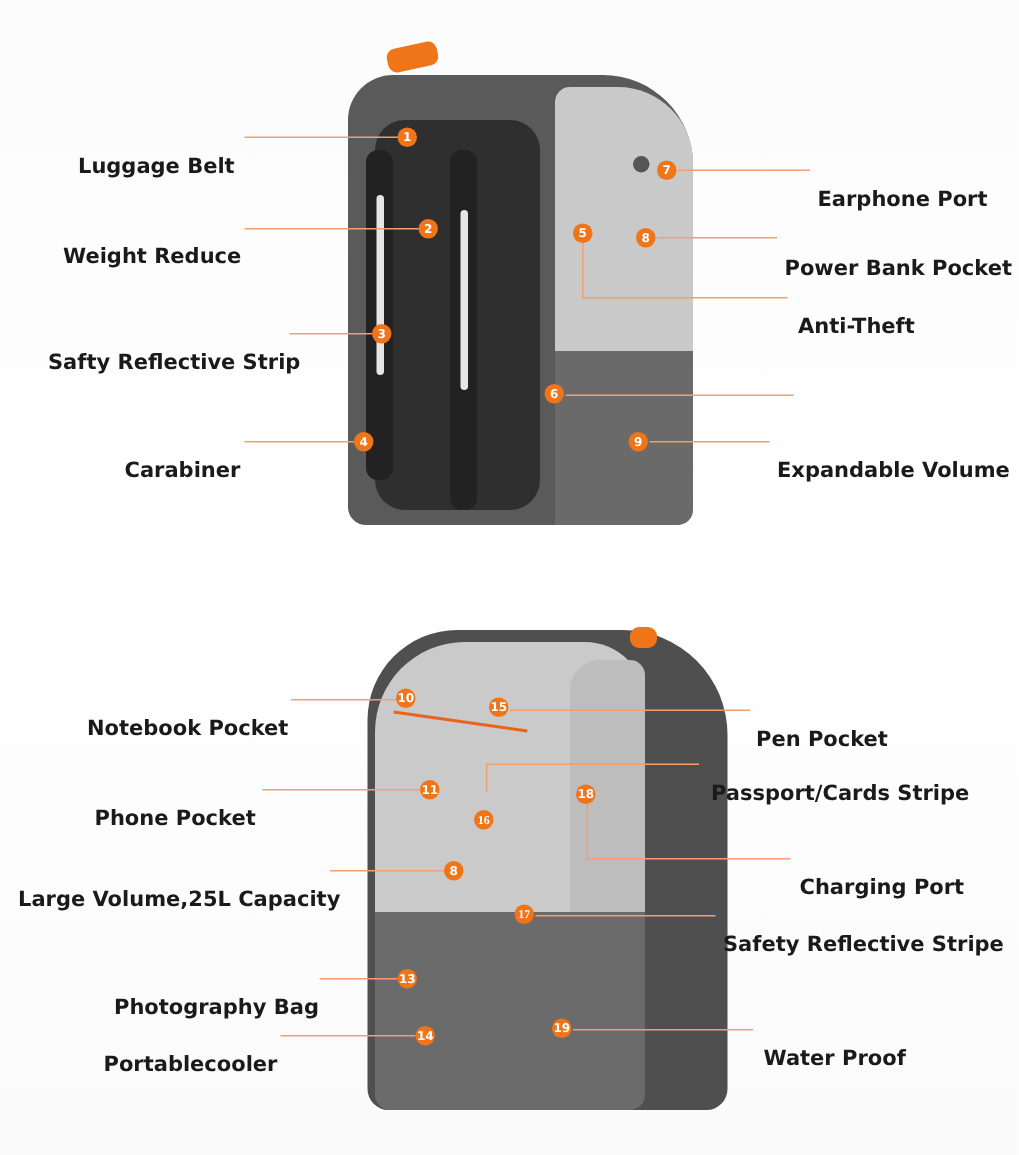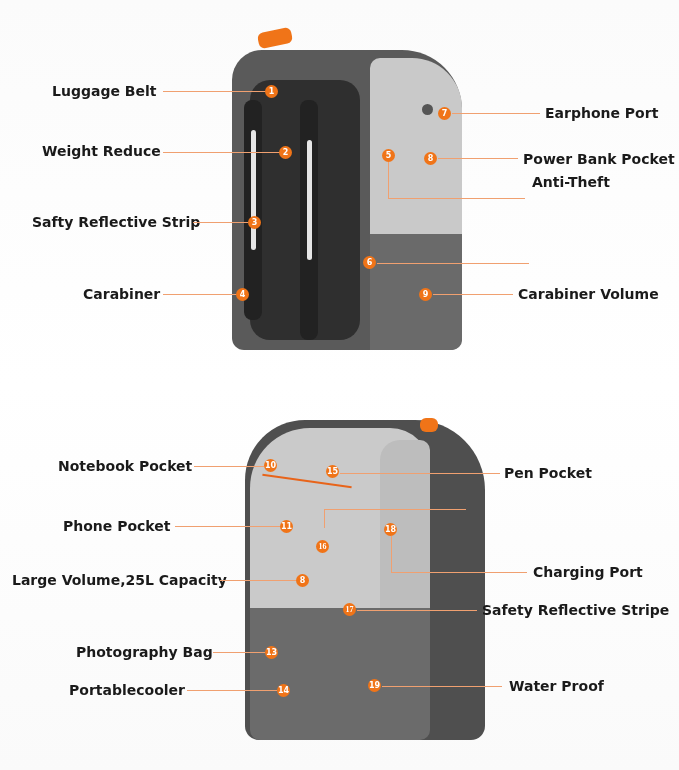--- a/index.html
+++ b/index.html
@@ -1,18 +1,18 @@
 <!DOCTYPE html>
 <html><head>
 <meta charset="utf-8">
 <style>
   html,body{margin:0;padding:0;}
   body{width:679px;height:770px;background:#ffffff;position:relative;overflow:hidden;font-family:"DejaVu Sans","Liberation Sans",sans-serif;}
   .canvas{position:absolute;left:0;top:0;width:679px;height:770px;background:linear-gradient(#fbfbfb,#ffffff 50%,#fafafa);}
-  .label{position:absolute;font-size:14px;font-weight:bold;color:#1a1a1a;white-space:nowrap;line-height:18px;}
+  .label{position:absolute;font-size:14px;font-weight:bold;color:#1a1a1a;white-space:nowrap;line-height:18px;margin-top:20px;}
   .line{position:absolute;height:1px;background:#f0a070;}
   .vline{position:absolute;width:1px;background:#f0a070;}
   .marker{position:absolute;width:13px;height:13px;border-radius:50%;background:#f07418;color:#fff;font-size:8px;font-weight:bold;line-height:13px;text-align:center;}
   
   .bp{position:absolute;}
   .bp-back-body{left:232px;top:50px;width:230px;height:300px;background:#5a5a5a;border-radius:30px 60px 12px 12px;}
   .bp-back-light{left:370px;top:58px;width:92px;height:176px;background:#c9c9c9;border-radius:10px 50px 0 0;}
   .bp-back-dark{left:370px;top:234px;width:92px;height:116px;background:#6a6a6a;border-radius:0 0 10px 0;}
   .bp-back-panel{left:250px;top:80px;width:110px;height:260px;background:#2f2f2f;border-radius:20px;}
   .strap{position:absolute;width:18px;background:#222;border-radius:8px;}
@@ -71,28 +71,28 @@
   <div class="line" style="left:452px;top:113px;width:88px;"></div>
   <span class="label" style="left:545px;top:104px;">Earphone Port</span>
 
   <div class="marker" style="left:424px;top:152px;">8</div>
   <div class="line" style="left:438px;top:158px;width:80px;"></div>
   <span class="label" style="left:523px;top:150px;">Power Bank Pocket</span>
 
   <div class="marker" style="left:382px;top:149px;">5</div>
   <div class="vline" style="left:388px;top:162px;height:36px;"></div>
   <div class="line" style="left:388px;top:198px;width:137px;"></div>
-  <span class="label" style="left:532px;top:173px;">Anti-Theft</span>
+  <span class="label" style="left:532px;top:189px;">Anti-Theft</span>
 
   <div class="marker" style="left:363px;top:256px;">6</div>
   <div class="line" style="left:377px;top:263px;width:152px;"></div>
 
   <div class="marker" style="left:419px;top:288px;">9</div>
   <div class="line" style="left:433px;top:294px;width:80px;"></div>
-  <span class="label" style="left:518px;top:285px;">Carabiner Volume</span>
+  <span class="label" style="left:518px;top:285px;">Expandable Volume</span>
 
   <span class="label" style="left:58px;top:457px;">Notebook Pocket</span>
   <div class="line" style="left:194px;top:466px;width:70px;"></div>
   <div class="marker" style="left:264px;top:459px;">10</div>
 
   <span class="label" style="left:63px;top:517px;">Phone Pocket</span>
   <div class="line" style="left:175px;top:526px;width:105px;"></div>
   <div class="marker" style="left:280px;top:520px;">11</div>
 
   <span class="label" style="left:12px;top:571px;">Large Volume,25L Capacity</span>
@@ -107,20 +107,21 @@
   <div class="line" style="left:187px;top:690px;width:90px;"></div>
   <div class="marker" style="left:277px;top:684px;">14</div>
 
   <div class="marker" style="left:326px;top:465px;">15</div>
   <div class="line" style="left:340px;top:473px;width:160px;"></div>
   <span class="label" style="left:504px;top:464px;">Pen Pocket</span>
 
   <div class="marker" style="left:316px;top:540px;font-family:Liberation Serif, serif;">16</div>
   <div class="vline" style="left:324px;top:509px;height:19px;"></div>
   <div class="line" style="left:324px;top:509px;width:142px;"></div>
+  <span class="label" style="left:474px;top:500px;">Passport/Cards Stripe</span>
 
   <div class="marker" style="left:384px;top:523px;">18</div>
   <div class="vline" style="left:391px;top:536px;height:36px;"></div>
   <div class="line" style="left:391px;top:572px;width:136px;"></div>
   <span class="label" style="left:533px;top:563px;">Charging Port</span>
 
   <div class="marker" style="left:343px;top:603px;font-family:Liberation Serif, serif;">17</div>
   <div class="line" style="left:357px;top:610px;width:120px;"></div>
   <span class="label" style="left:482px;top:601px;">Safety Reflective Stripe</span>
 

